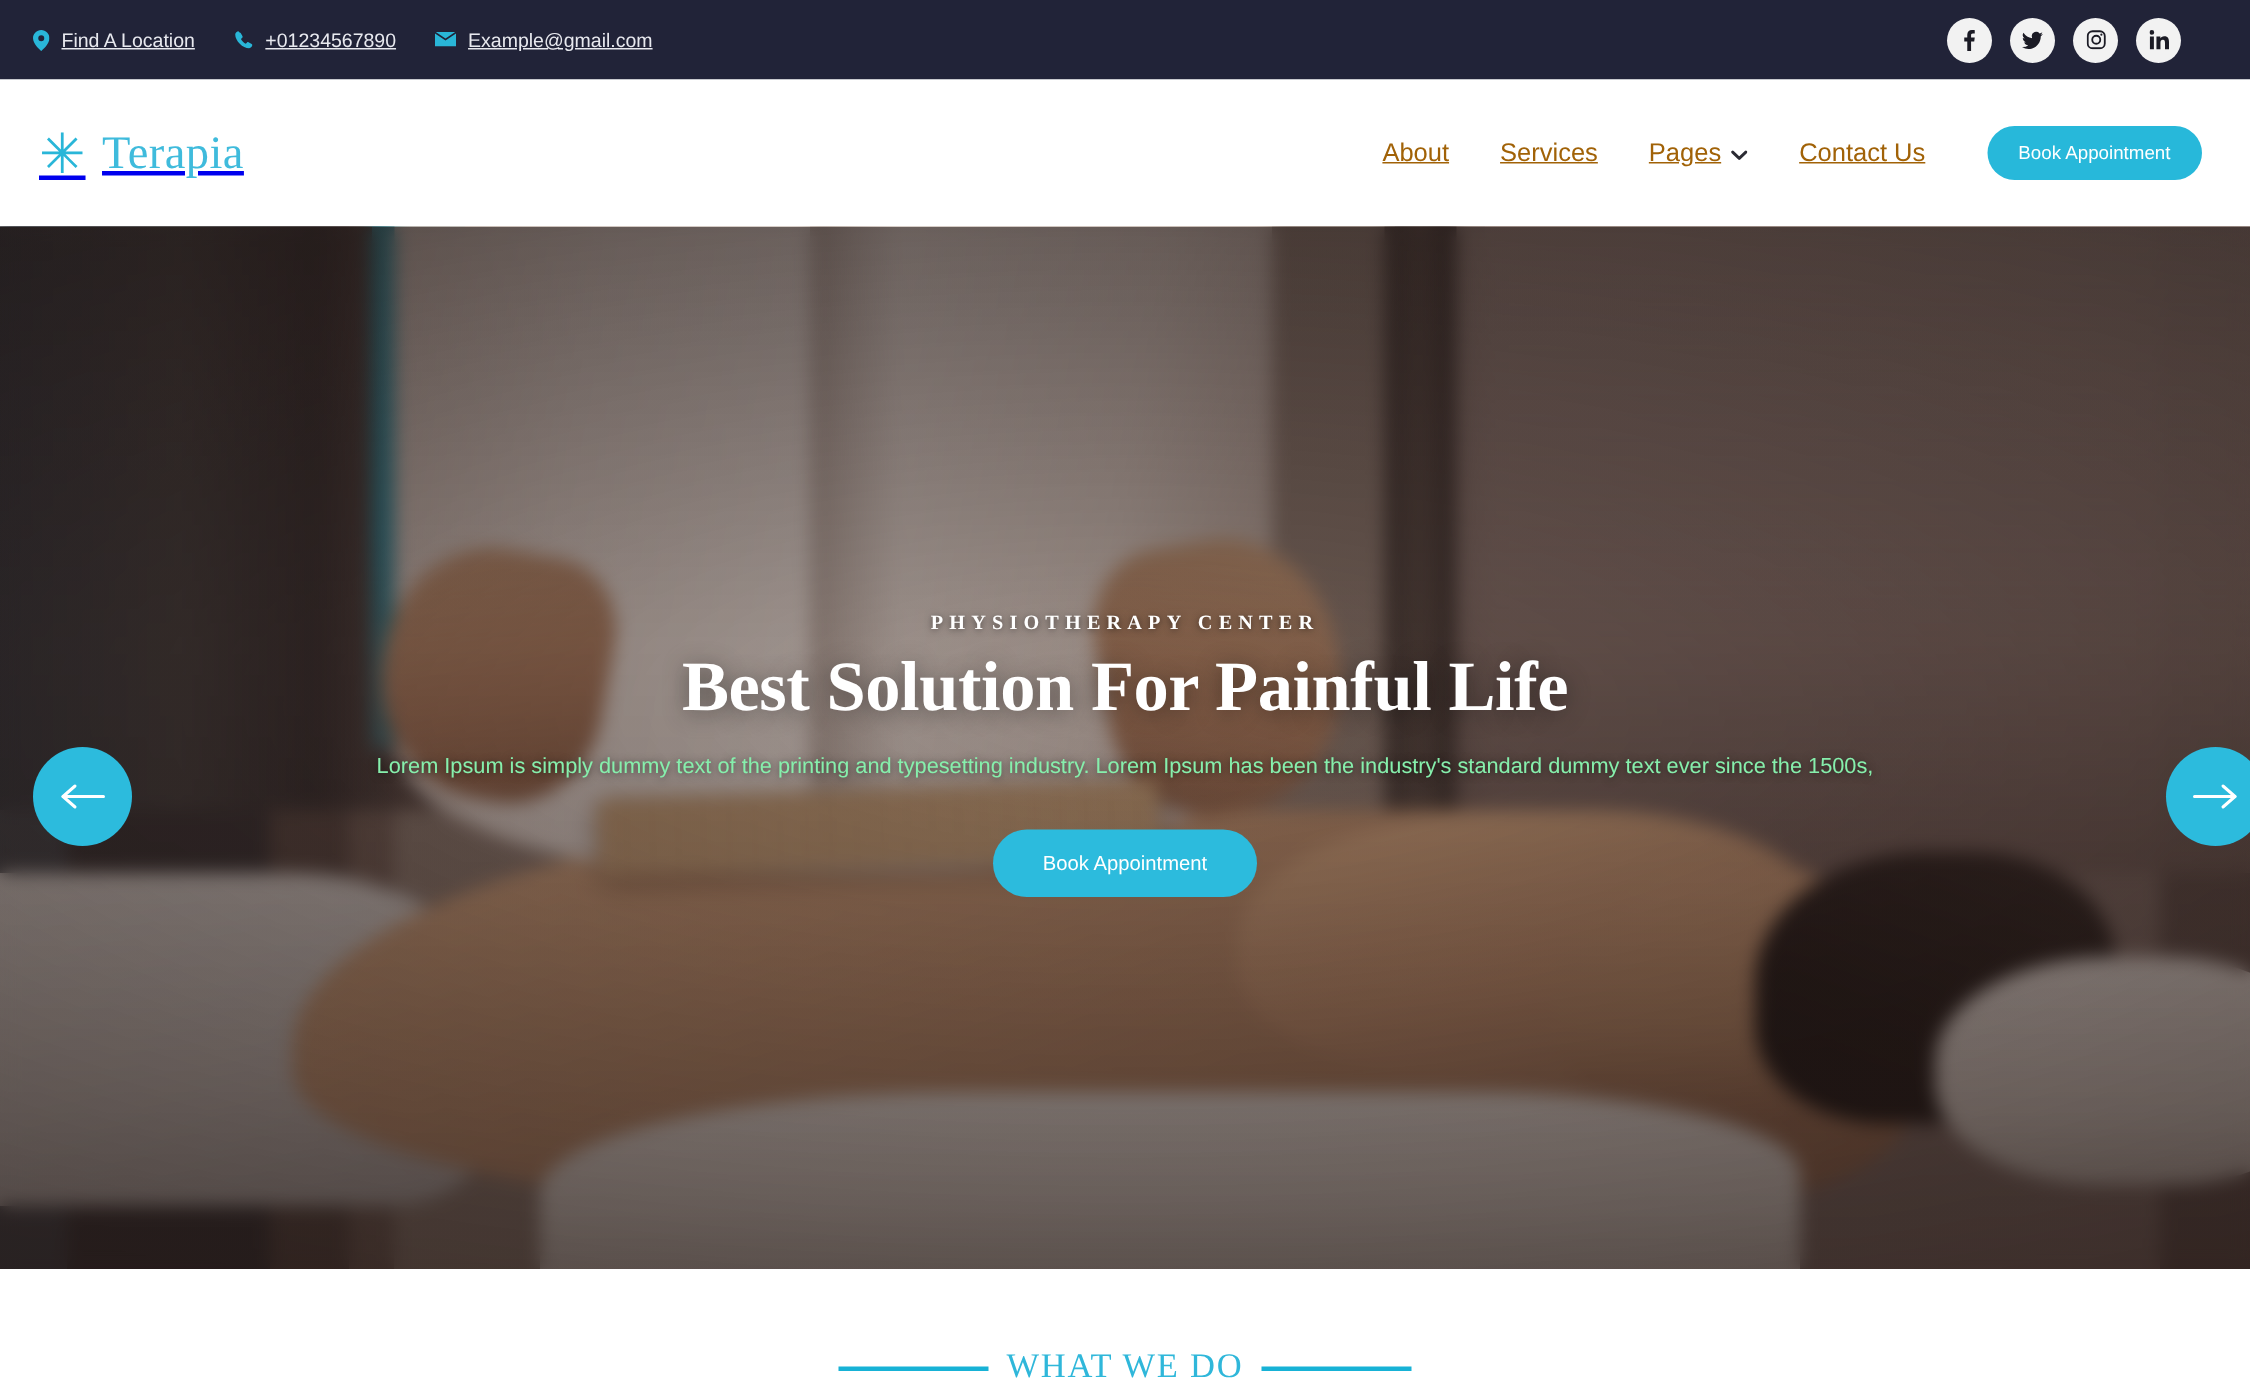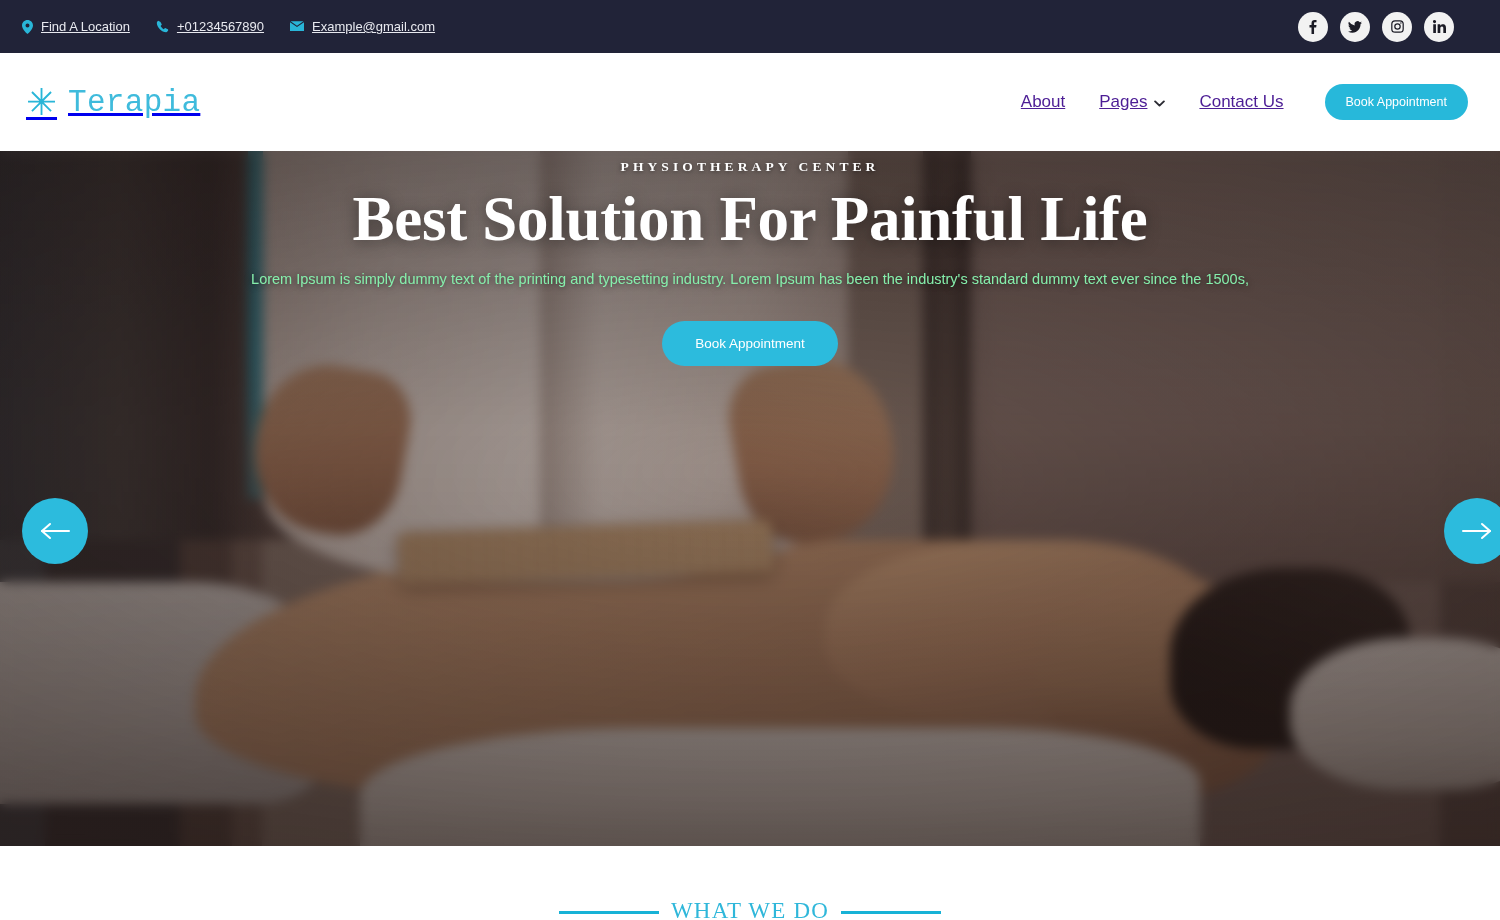--- a/index.html
+++ b/index.html
@@ -29,28 +29,28 @@
   .soc svg{ display:block; }
 
   
   .header{
     height:98px; background:#fff; position:relative;
     display:flex; align-items:center; padding:0 32px 0 26px;
   }
   .logo{ display:flex; align-items:center; gap:11px; }
   .logo-mark{ color:#29b6d8; font-size:37px; line-height:1; font-family:"DejaVu Sans", sans-serif; }
   .logo-text{
-    color:#3fbbdc; font-size:31px; font-family:Liberation Mono, monospace;
+    color:#3fbbdc; font-size:31px; font-family:Liberation Serif, serif;
     letter-spacing:.3px;
   }
   .nav{ margin-left:auto; display:flex; align-items:center; gap:0; height:100%; }
   .nav-item{
     position:relative; height:100%;
     display:flex; align-items:center; gap:7px;
-    padding:0 17px; font-size:17px; color:#4c1d95; cursor:pointer; white-space:nowrap;
+    padding:0 17px; font-size:17px; color:#a16207; cursor:pointer; white-space:nowrap;
   }
   .nav-item.active{ color:#3fbbdc; }
   .nav-item.active::after{
     content:""; position:absolute; left:17px; right:17px; bottom:0;
     height:4px; background:#13b5d6;
   }
   .chev{ display:block; }
   .btn-pill{
     margin-left:24px;
     background:#27b8da; color:#fff;
@@ -178,31 +178,31 @@
   }
   .ph-tint{
     position:absolute; inset:0;
     background:
       radial-gradient(110% 80% at 50% 46%, rgba(70,45,35,.12) 0%, rgba(35,22,18,.48) 78%),
       linear-gradient(180deg, rgba(30,24,26,.42) 0%, rgba(40,28,26,.30) 40%, rgba(30,22,22,.42) 100%);
   }
 
   .hero-content{
     position:absolute; inset:0;
-    display:flex; flex-direction:column; align-items:center; justify-content:flex-start;
+    display:flex; flex-direction:column; align-items:center; justify-content:center;
     text-align:center; padding-top:8px;
   }
   .eyebrow{
     color:#ffffff; font-size:13.5px; letter-spacing:4.1px; font-weight:700;
     font-family:"Liberation Serif", serif;
     text-shadow:0 1px 5px rgba(0,0,0,.55);
   }
   .hero-title{
     margin-top:12px;
-    color:#fff; font-size:63px; line-height:1.02;
+    color:#fff; font-size:47px; line-height:1.02;
     font-family:"Liberation Serif", serif; font-weight:700;
     letter-spacing:-.3px;
     text-shadow:0 2px 16px rgba(0,0,0,.45);
   }
   .hero-sub{
     margin-top:20px; color:#86efac; font-size:14.5px; max-width:1000px;
     text-shadow:0 1px 6px rgba(0,0,0,.6);
   }
   .hero-btn{
     margin-top:34px; background:#2cbbdd; color:#fff; border:none;
@@ -297,20 +297,23 @@
 
 <div class="header">
   <a class="logo" href="#">
     <span class="logo-mark">✳</span>
     <span class="logo-text">Terapia</span>
   </a>
 
   <nav class="nav">
     <a class="nav-item" href="#">
       <span>About</span>
+    </a>
+    <a class="nav-item" href="#">
+      <span>Services</span>
     </a>
     <a class="nav-item" href="#">
       <span>Pages</span>
       <span class="chev">
         <svg width="11" height="7" viewBox="0 0 12 8" fill="none" stroke="#2b2b33" stroke-width="2.2" stroke-linecap="round" stroke-linejoin="round">
           <path d="M1 1.6L6 6.4 11 1.6"></path>
         </svg>
       </span>
     </a>
     <a class="nav-item" href="#">

